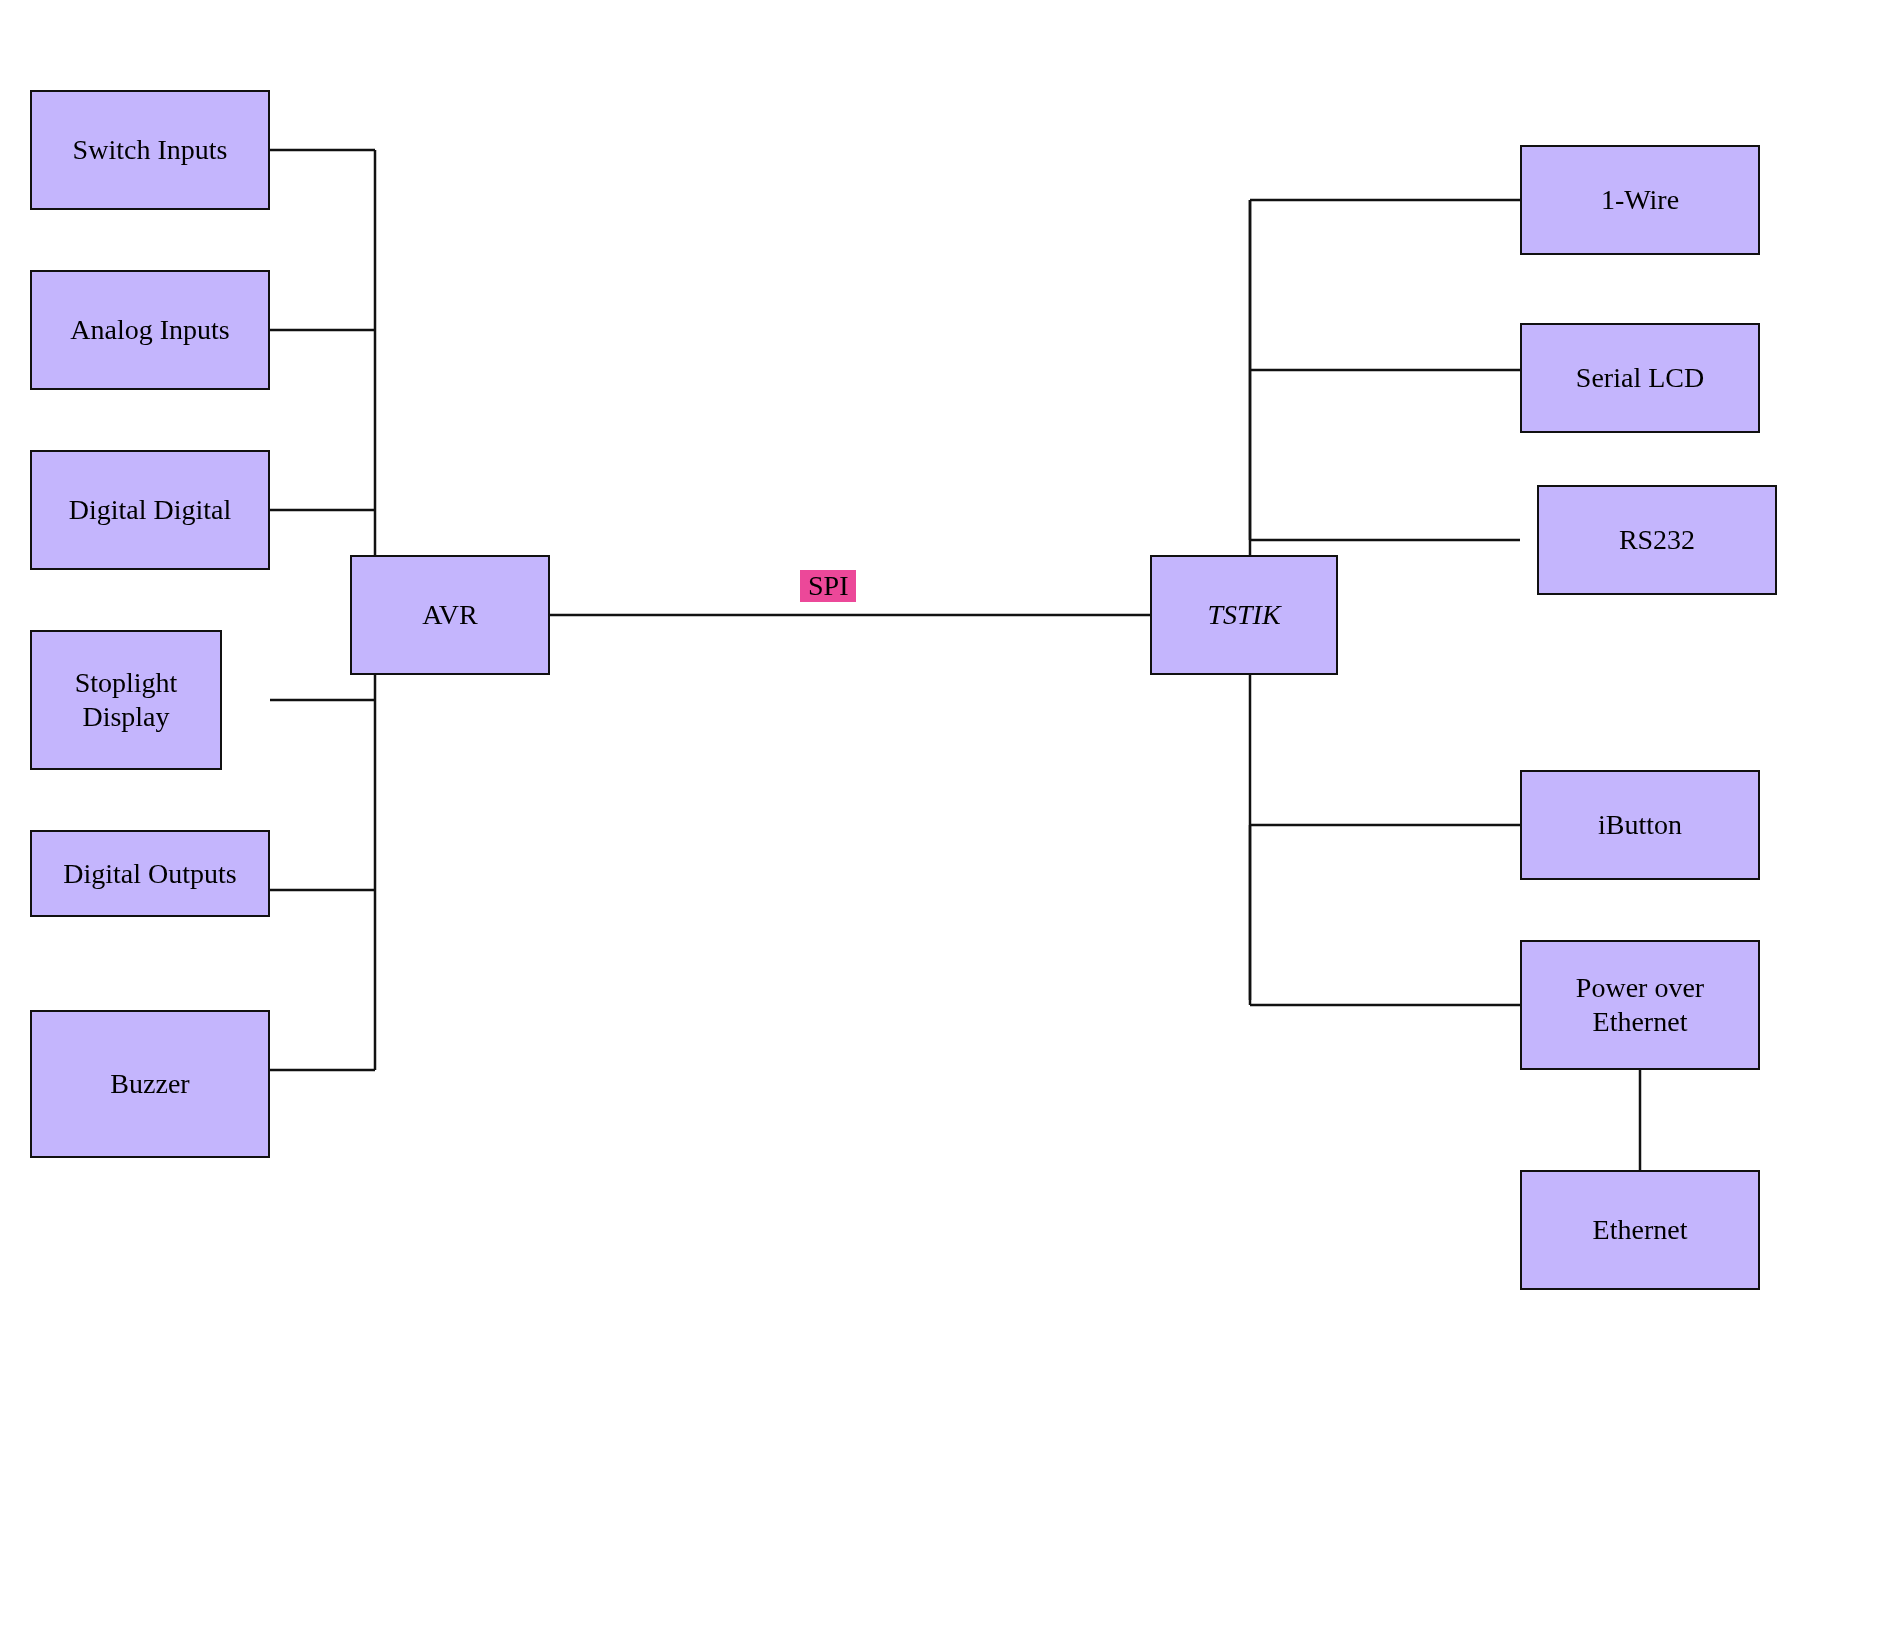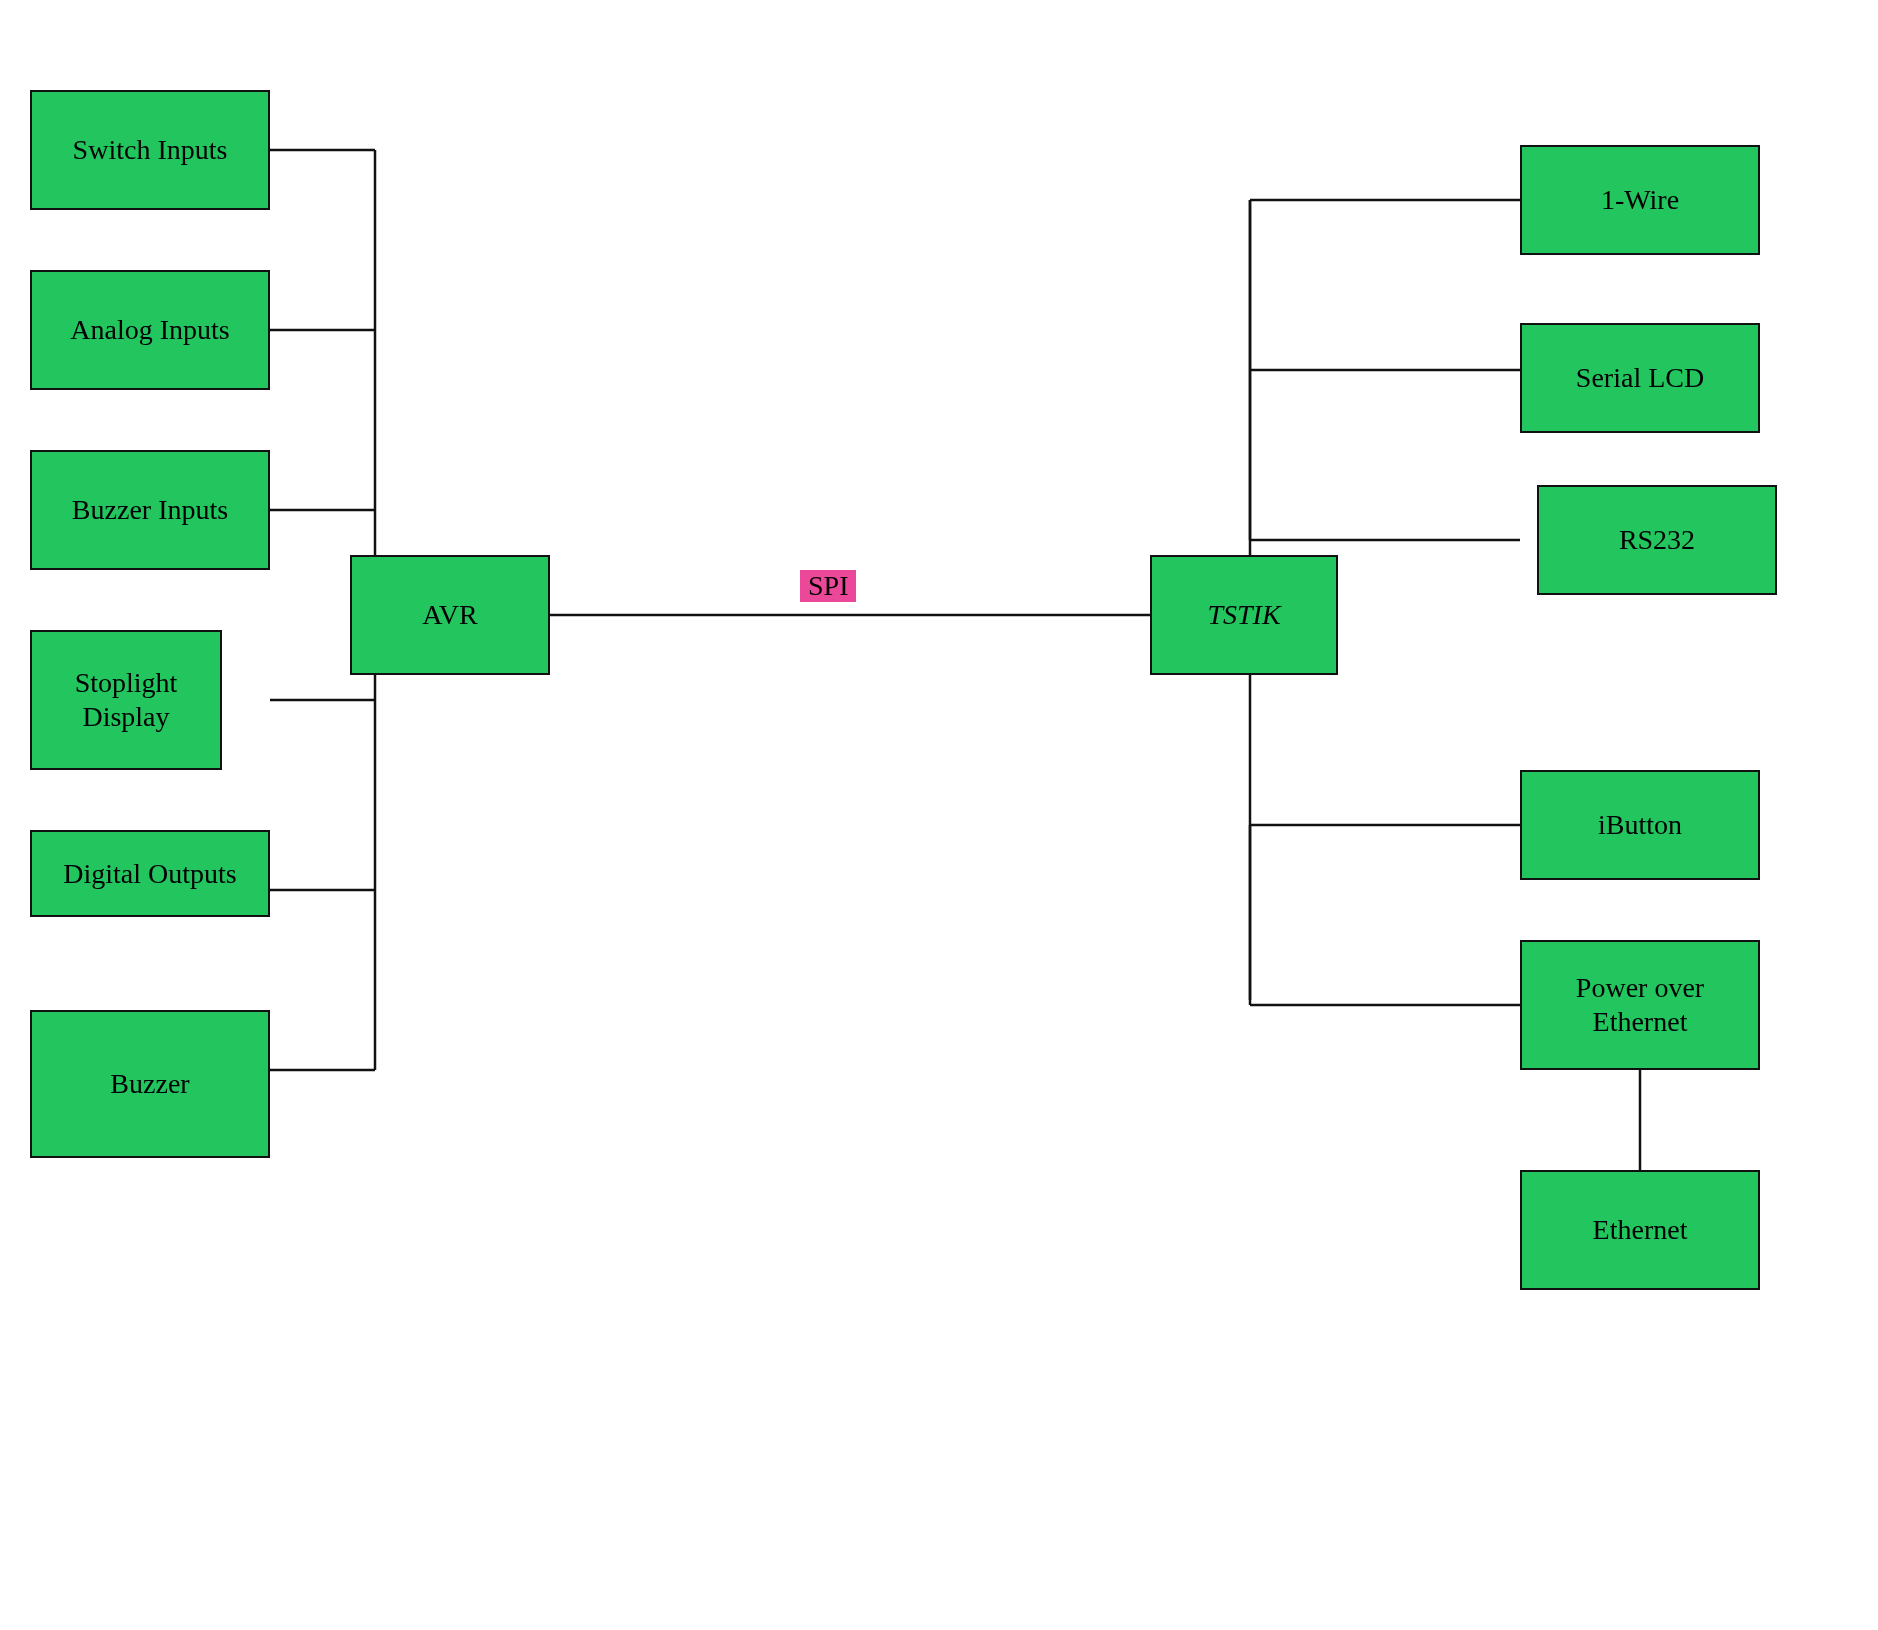--- a/index.html
+++ b/index.html
@@ -13,21 +13,21 @@
     }
     svg {
       position: absolute;
       top: 0; left: 0;
       width: 1878px;
       height: 1630px;
     }
     .block {
       position: absolute;
       border: 2px solid #111;
-      background: #22c55e;
+      background: #c4b5fd;
       display: flex;
       align-items: center;
       justify-content: center;
       text-align: center;
       font-size: 28px;
       font-family: serif;
       line-height: 1.2;
     }
   </style>
 </head>
@@ -72,21 +72,21 @@
   <line x1="1250" y1="825" x2="1250" y2="1005" stroke="#111" stroke-width="2.5"></line>
 
   <line x1="1640" y1="1070" x2="1640" y2="1170" stroke="#111" stroke-width="2.5"></line>
 
 </svg>
 
 <div class="block" style="left:30px; top:90px; width:240px; height:120px;">Switch Inputs</div>
 
 <div class="block" style="left:30px; top:270px; width:240px; height:120px;">Analog Inputs</div>
 
-<div class="block" style="left:30px; top:450px; width:240px; height:120px;">Buzzer Inputs</div>
+<div class="block" style="left:30px; top:450px; width:240px; height:120px;">Digital Digital</div>
 
 <div class="block" style="left:30px; top:630px; width:192px; height:140px; white-space:pre-line;">Stoplight
 Display</div>
 
 <div class="block" style="left:30px; top:830px; width:240px; height:87px;">Digital Outputs</div>
 
 <div class="block" style="left:30px; top:1010px; width:240px; height:148px;">Buzzer</div>
 
 <div class="block" style="left:350px; top:555px; width:200px; height:120px;">AVR</div>
 

